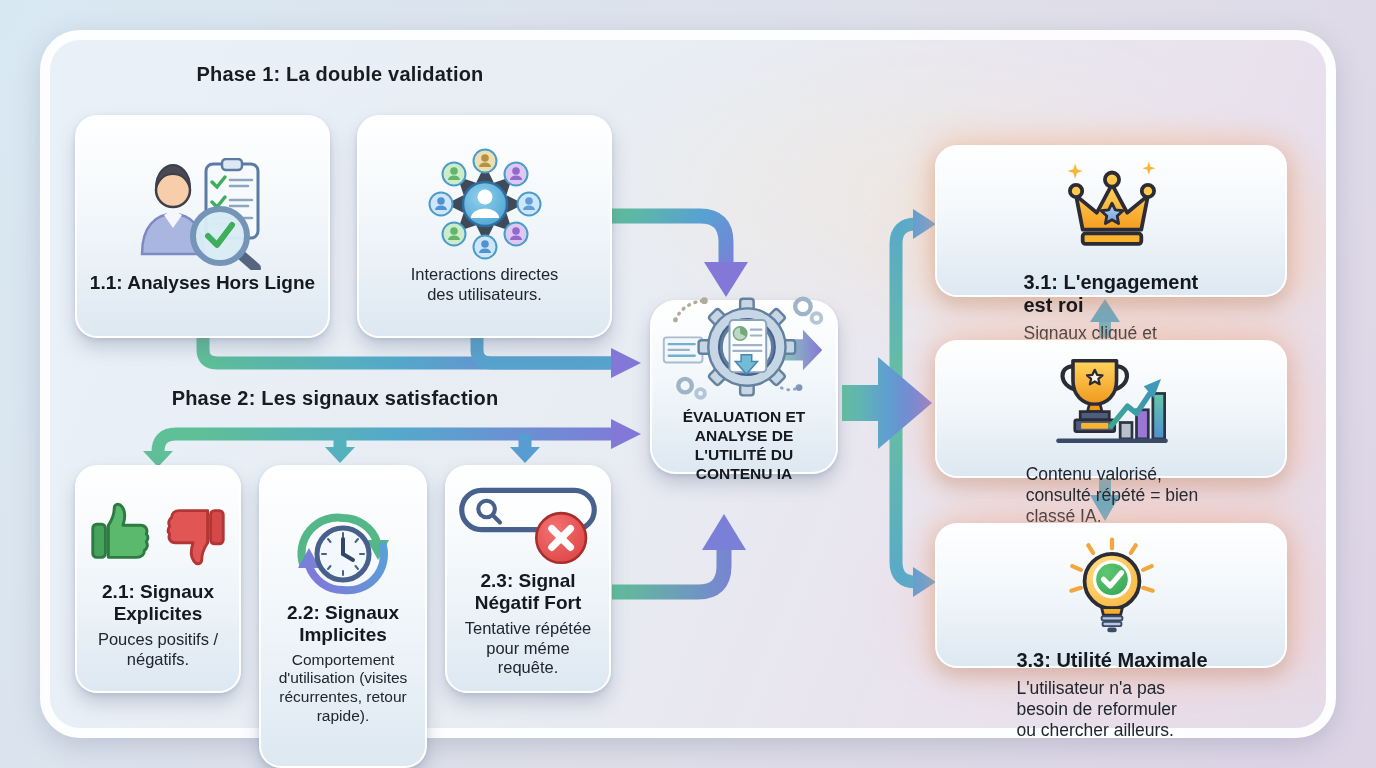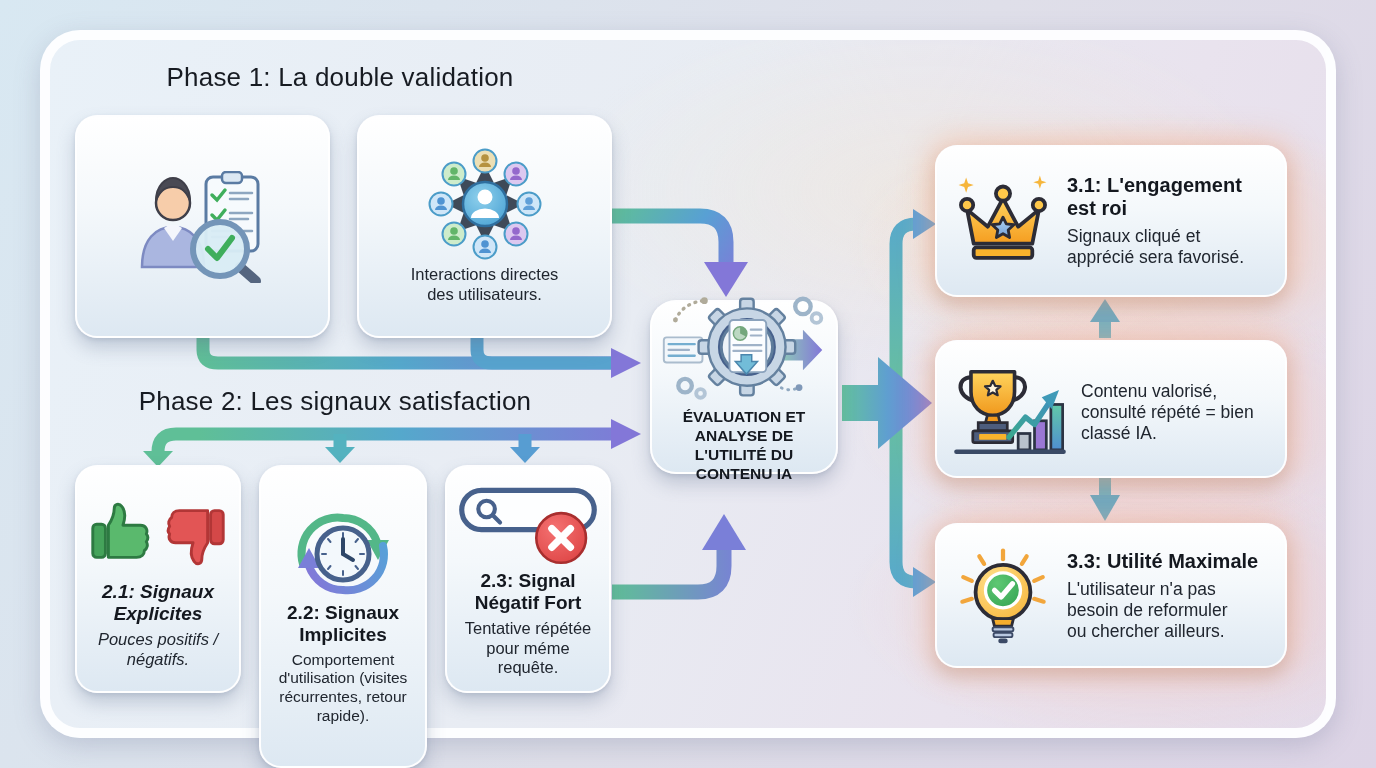--- a/index.html
+++ b/index.html
@@ -15,33 +15,33 @@
     background:
       radial-gradient(430px 190px at 86% 30%, rgba(250,205,175,0.50), rgba(250,205,175,0) 70%),
       radial-gradient(430px 180px at 86% 56%, rgba(248,198,185,0.42), rgba(248,198,185,0) 70%),
       radial-gradient(430px 200px at 86% 82%, rgba(246,195,185,0.46), rgba(246,195,185,0) 70%),
       radial-gradient(520px 260px at 68% 22%, rgba(246,232,205,0.35), rgba(246,232,205,0) 70%),
       linear-gradient(112deg,#e9f1f8 0%,#e8ecf3 45%,#e9e3ee 75%,#e5dcea 100%);
     box-shadow:0 8px 26px rgba(110,120,150,0.28);
   }
   svg.connectors{position:absolute;left:0;top:0;z-index:1;}
   .section-title{
-    position:absolute;z-index:2;font-weight:400;font-size:26px;color:#171b22;
+    position:absolute;z-index:2;font-weight:700;font-size:20px;color:#171b22;
     text-align:center;line-height:1.22;letter-spacing:0.2px;white-space:pre-line;
   }
   .card{
     position:absolute;z-index:2;box-sizing:border-box;border-radius:22px;
     background:linear-gradient(180deg,#ffffff 0%,#f4f8fb 42%,#dde8f2 100%);
     border:2.5px solid rgba(255,255,255,0.95);
     box-shadow:0 10px 18px rgba(98,115,145,0.30),0 2px 4px rgba(98,115,145,0.18);
     display:flex;
   }
   .card-col{flex-direction:column;align-items:center;justify-content:center;padding:4px 6px;}
   .card-row{flex-direction:row;align-items:center;padding:8px 12px 8px 14px;gap:12px;}
-  .glow{box-shadow:0 0 28px 8px rgba(246,176,140,0.45),0 8px 16px rgba(120,105,95,0.25);}
+  .glow{box-shadow:0 0 28px 8px rgba(246,176,140,0.45),0 8px 16px rgba(120,105,95,0.25);flex-direction:column;}
   .ct{font-weight:800;font-size:19px;color:#14181f;text-align:center;line-height:1.16;white-space:pre-line;margin-top:2px;}
   .cb{font-size:16.5px;color:#20262f;text-align:center;line-height:1.2;white-space:pre-line;margin-top:5px;}
   .p3t{font-size:20px;font-weight:800;color:#14181f;line-height:1.15;white-space:pre-line;}
   .p3b{font-size:17.5px;color:#20262f;line-height:1.2;white-space:pre-line;margin-top:6px;}
   .p3text{flex:1;}
   .hub-label{font-size:15.5px;font-weight:800;color:#14181f;text-align:center;line-height:1.24;white-space:pre-line;margin-top:2px;}
   .icon{display:block;line-height:0;}
 </style>
 </head>
 <body>
@@ -144,20 +144,21 @@
         </g>
         <path d="M14,96 C14,68 28,56 45,56 C62,56 76,68 76,96 Z" fill="#aab6e0" stroke="#7d8ac2" stroke-width="2.5"></path>
         <polygon points="36,57 45,70 54,57 49,54 41,54" fill="#f4f6fc"></polygon>
         <circle cx="45" cy="32" r="17" fill="#f7cdaa" stroke="#3f3f49" stroke-width="2.5"></circle>
         <path d="M28,30 C28,14 38,7 45,7 C52,7 62,14 62,30 C58,18 50,16 45,16 C40,16 32,18 28,30 Z" fill="#4a4a54" stroke="#3f3f49" stroke-width="2"></path>
         <line x1="112" y1="96" x2="128" y2="110" stroke="#55657f" stroke-width="10" stroke-linecap="round"></line>
         <circle cx="92" cy="78" r="27" fill="#d9ecf5" fill-opacity="0.96" stroke="#7495b8" stroke-width="6"></circle>
         <polyline points="80,78 89,87 104,67" fill="none" stroke="#3fae5c" stroke-width="6" stroke-linecap="round" stroke-linejoin="round"></polyline>
       </svg>
     </span>
+    <div class="ct">1.1: Analyses Hors Ligne</div>
   </div>
 
   <div class="card card-col" style="left:357px;top:115px;width:255px;height:223px;">
     <span class="icon">
       <svg width="150" height="112" viewBox="0 0 150 112">
         <defs>
           <marker id="mNet" markerWidth="7" markerHeight="7" refX="5" refY="3.5" orient="auto">
             <path d="M0,0 L7,3.5 L0,7 Z" fill="#3f4a58"></path>
           </marker>
           <radialGradient id="gCtr" cx="0.4" cy="0.35" r="0.9">
@@ -221,21 +222,21 @@
         </g>
         <circle cx="75" cy="56" r="22" fill="url(#gCtr)" stroke="#2e6e9e" stroke-width="2.5"></circle>
         <circle cx="75" cy="49" r="7.5" fill="#ffffff"></circle>
         <path d="M61,70 a14,9.5 0 0 1 28,0 z" fill="#ffffff"></path>
       </svg>
     </span>
     <div class="cb">Interactions directes
 des utilisateurs.</div>
   </div>
 
-  <div class="card card-col" style="left:75px;top:465px;width:166px;height:228px;font-style:italic;">
+  <div class="card card-col" style="left:75px;top:465px;width:166px;height:228px;">
     <span class="icon">
       <svg width="146" height="90" viewBox="0 0 150 92">
         <g transform="translate(8,6)">
           <rect x="0" y="30" width="13" height="34" rx="4" fill="#45a35b" stroke="#2d7a42" stroke-width="3"></rect>
           <path d="M16,64 L45,64 C50,64 53,61 53,57 C56,55 57,51 55,48 C57,45 57,42 55,40 C57,35 54,31 49,31 L31,31 C33,25 34,17 30,12 C27,8 22,9 22,14 C22,22 18,28 16,31 Z" fill="#5ab96d" stroke="#2d7a42" stroke-width="3" stroke-linejoin="round"></path>
         </g>
         <g transform="translate(142,86) rotate(180)">
           <rect x="0" y="30" width="13" height="34" rx="4" fill="#d44848" stroke="#b23636" stroke-width="3"></rect>
           <path d="M16,64 L45,64 C50,64 53,61 53,57 C56,55 57,51 55,48 C57,45 57,42 55,40 C57,35 54,31 49,31 L31,31 C33,25 34,17 30,12 C27,8 22,9 22,14 C22,22 18,28 16,31 Z" fill="#e25555" stroke="#b23636" stroke-width="3" stroke-linejoin="round"></path>
         </g>

